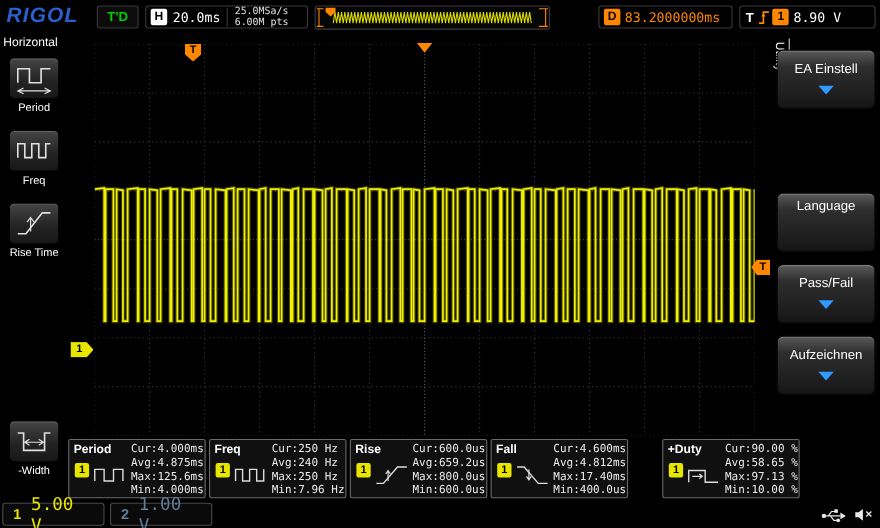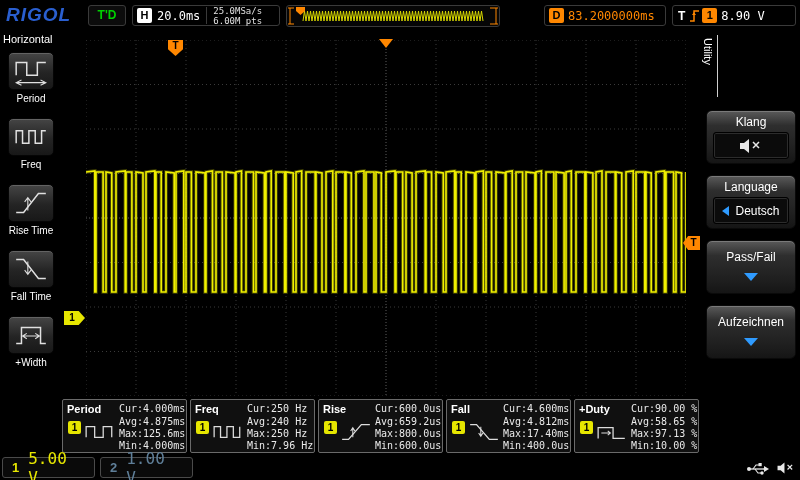--- a/index.html
+++ b/index.html
@@ -152,40 +152,31 @@
     <div class="lm-item" style="top:154px">
       <div class="lm-icon">
         <svg width="36" height="30" viewBox="0 0 34 28" stroke="#e0e0e0" fill="none" stroke-width="1.4">
           <path d="M3 23 H10 L24 5 H31"></path>
           <path d="M14 21 V10 M11 13 L14 9 L17 13" stroke-width="1"></path>
         </svg>
       </div>
       <div class="lm-label">Rise Time</div>
     </div>
 
-    <div class="lm-item" style="top:220px">
+
+
+    <div class="lm-item" style="top:352px">
       <div class="lm-icon">
         <svg width="36" height="30" viewBox="0 0 34 28" stroke="#e0e0e0" fill="none" stroke-width="1.4">
-          <path d="M3 5 H10 L24 23 H31"></path>
-          <path d="M14 7 V18 M11 15 L14 19 L17 15" stroke-width="1"></path>
-        </svg>
-      </div>
-      <div class="lm-label">Fall Time</div>
-    </div>
-
-    <div class="lm-item" style="top:286px">
-      <div class="lm-icon">
-        <svg width="36" height="30" viewBox="0 0 34 28" stroke="#e0e0e0" fill="none" stroke-width="1.4">
-          <path d="M3 22 H8 V7 H26 V22 H31"></path>
+          <path d="M3 7 H8 V22 H26 V7 H31"></path>
           <path d="M13 12.5 L9 15 L13 17.5 M21 12.5 L25 15 L21 17.5 M9 15 H25" stroke-width="1"></path>
         </svg>
       </div>
-      <div class="lm-label">+Width</div>
-    </div>
-
+      <div class="lm-label">-Width</div>
+    </div>
   </div>
 
   <svg id="scope-svg" width="600" height="356">
       <line x1="0" y1="356" x2="600" y2="356" stroke="#3a3a3a" stroke-dasharray="1 3"></line>
       <line x1="0" y1="311.5" x2="600" y2="311.5" stroke="#3a3a3a" stroke-dasharray="1 3"></line>
       <line x1="0" y1="267" x2="600" y2="267" stroke="#3a3a3a" stroke-dasharray="1 3"></line>
       <line x1="0" y1="222.5" x2="600" y2="222.5" stroke="#3a3a3a" stroke-dasharray="1 3"></line>
       <line x1="0" y1="178" x2="600" y2="178" stroke="#5c5c5c" stroke-dasharray="1 2"></line>
       <line x1="0" y1="133.5" x2="600" y2="133.5" stroke="#3a3a3a" stroke-dasharray="1 3"></line>
       <line x1="0" y1="89" x2="600" y2="89" stroke="#3a3a3a" stroke-dasharray="1 3"></line>
@@ -210,37 +201,28 @@
 
   <div class="marker t-flag">T</div>
   <div class="t-postri"></div>
   <div class="marker ch1-mark">1</div>
   <div class="marker t-level">T</div>
 
   <div class="rightbar">
     <div class="utility-tab">Utility</div>
     <div class="tab-line"></div>
 
-
-    <div class="menu-btn" style="top:80px">
-      <div class="mb-label mb-label-tight">Klang</div>
-      <div class="mb-inner">
-        <svg width="26" height="18" viewBox="0 0 26 18">
-          <path d="M2 6 H6 L11 2 V16 L6 12 H2 Z" fill="#e8e8e8"></path>
-          <path d="M15 5 L21 11 M21 5 L15 11" stroke="#e8e8e8" stroke-width="1.5"></path>
-        </svg>
-      </div>
-    </div>
+    <div class="menu-btn" style="top:15px">
+      <div class="mb-label">EA Einstell</div>
+      <div class="mb-tri"></div>
+    </div>
+
 
     <div class="menu-btn" style="top:145px">
       <div class="mb-label mb-label-tight">Language</div>
-      <div class="mb-inner">
-        <div class="lang-arrow"></div>
-        <div class="lang-val">Deutsch</div>
-      </div>
     </div>
 
     <div class="menu-btn" style="top:210px">
       <div class="mb-label">Pass/Fail</div>
       <div class="mb-tri"></div>
     </div>
 
     <div class="menu-btn" style="top:275px">
       <div class="mb-label">Aufzeichnen</div>
       <div class="mb-tri"></div>
@@ -291,21 +273,21 @@
     <svg class="meas-icon" width="32" height="22" viewBox="0 0 30 20" stroke="#dcdcdc" fill="none" stroke-width="1.2">
       <path d="M2 3 H8 L20 17 H28"></path>
       <path d="M12 5 V13 M10 11 L12 14 L14 11" stroke-width="1"></path>
     </svg>
     <div class="meas-val mv-cur">Cur:4.600ms</div>
     <div class="meas-val mv-avg">Avg:4.812ms</div>
     <div class="meas-val mv-max">Max:17.40ms</div>
     <div class="meas-val mv-min">Min:400.0us</div>
   </div>
 
-  <div class="meas-box" style="left:574px">
+  <div class="meas-box" style="left:602px">
     <div class="meas-name">+Duty</div>
     <div class="meas-src" style="background: rgb(230, 230, 0);">1</div>
     <svg class="meas-icon" width="32" height="22" viewBox="0 0 30 20" stroke="#dcdcdc" fill="none" stroke-width="1.2">
       <path d="M2 16 V6 H16 V16 H27"></path>
       <path d="M5 11 H13 M11 9 L13.5 11 L11 13" stroke-width="1"></path>
     </svg>
     <div class="meas-val mv-cur">Cur:90.00 %</div>
     <div class="meas-val mv-avg">Avg:58.65 %</div>
     <div class="meas-val mv-max">Max:97.13 %</div>
     <div class="meas-val mv-min">Min:10.00 %</div>

